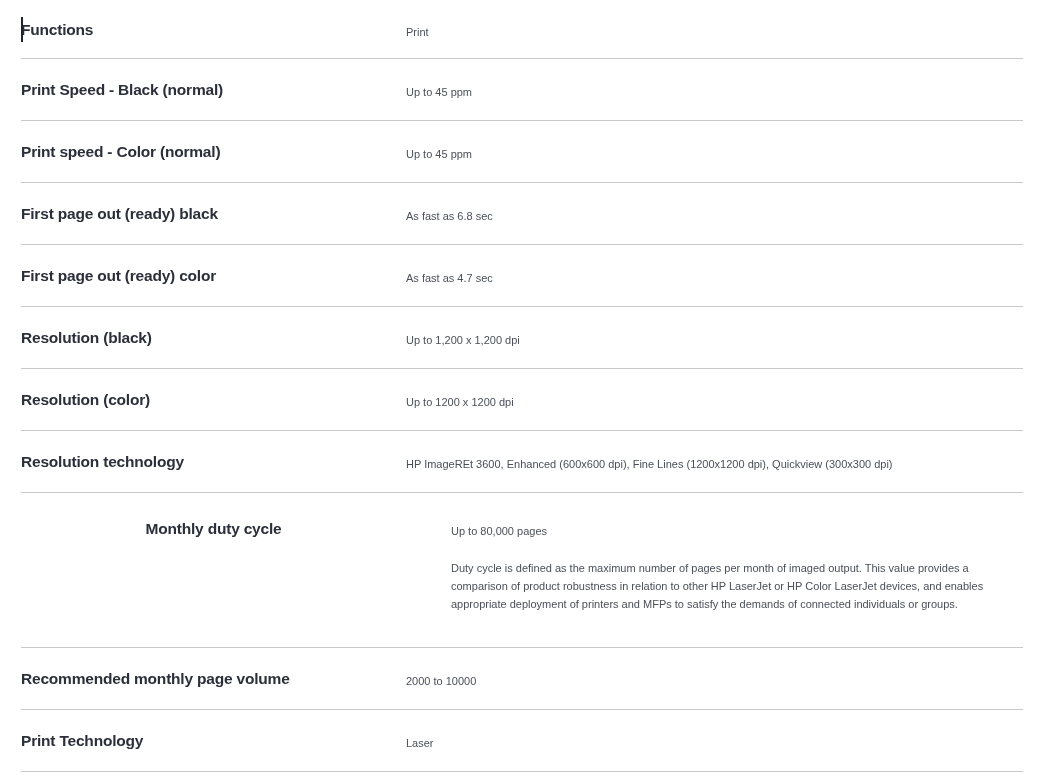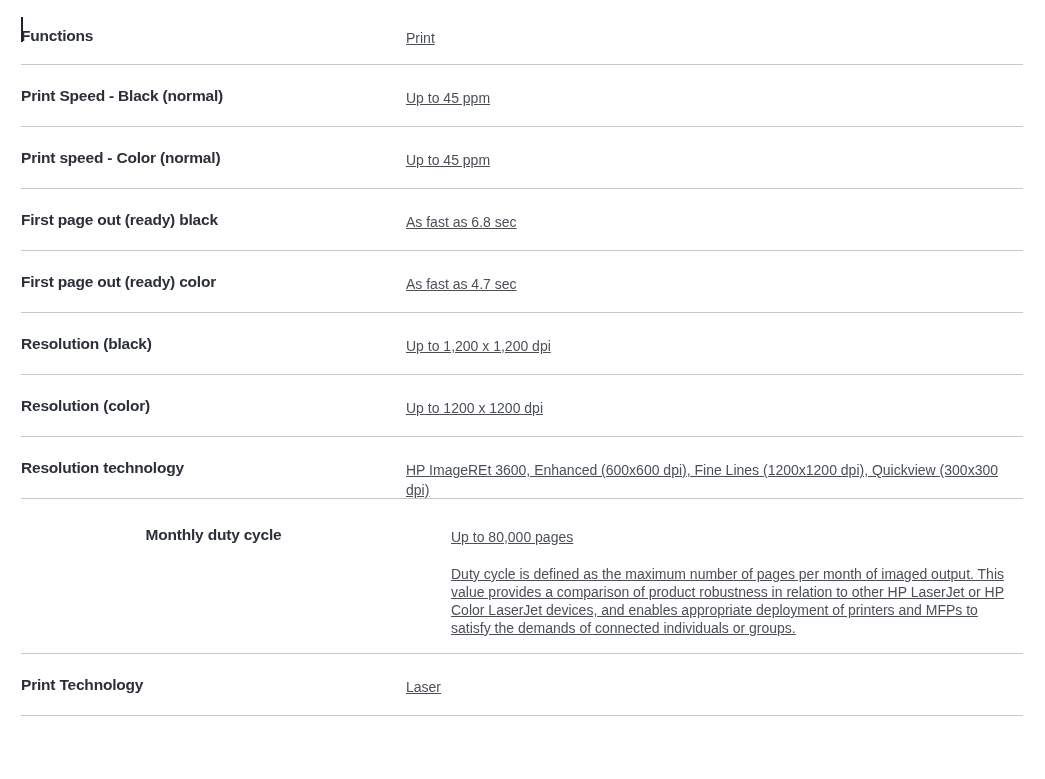--- a/index.html
+++ b/index.html
@@ -18,21 +18,21 @@
     position: relative;
     width: 1045px;
     height: 779px;
     background: #ffffff;
     overflow: hidden;
   }
 
   .spec-table {
     position: absolute;
     left: 21px;
-    top: 6px;
+    top: 0;
     width: 1002px;
   }
 
   .spec-row {
     display: flex;
     align-items: flex-start;
     border-bottom: 1px solid #c8c8c8;
     box-sizing: border-box;
   }
 
@@ -64,28 +64,27 @@
     padding-top: 20px;
   }
 
   .spec-row.row-tall .spec-label {
     padding-top: 26px;
     text-align: center;
   }
 
   .spec-value {
     flex: 1 1 auto;
-    font-size: 14px;
+    font-size: 11px;
     font-weight: normal;
     color: #4a4f58;
     line-height: 20px;
     padding-top: 23px;
     padding-right: 4px;
     box-sizing: border-box;
-    text-decoration: underline;
   }
 
   .spec-row.row-first .spec-value {
     padding-top: 22px;
   }
 
   .spec-row.row-tall .spec-value {
     padding-top: 28px;
     margin-left: 45px;
   }
@@ -174,20 +173,26 @@
     </div>
 
     <div class="spec-row row-tall">
       <div class="spec-label">Monthly duty cycle</div>
       <div class="spec-value">
         <span class="spec-value-main">Up to 80,000 pages</span>
         <span class="spec-value-note">Duty cycle is defined as the maximum number of pages per month of imaged output. This value provides a comparison of product robustness in relation to other HP LaserJet or HP Color LaserJet devices, and enables appropriate deployment of printers and MFPs to satisfy the demands of connected individuals or groups.</span>
       </div>
     </div>
 
+    <div class="spec-row row-standard">
+      <div class="spec-label">Recommended monthly page volume</div>
+      <div class="spec-value">
+        <span class="spec-value-main">2000 to 10000</span>
+      </div>
+    </div>
 
     <div class="spec-row row-standard">
       <div class="spec-label">Print Technology</div>
       <div class="spec-value">
         <span class="spec-value-main">Laser</span>
       </div>
     </div>
 
   </div>
 

